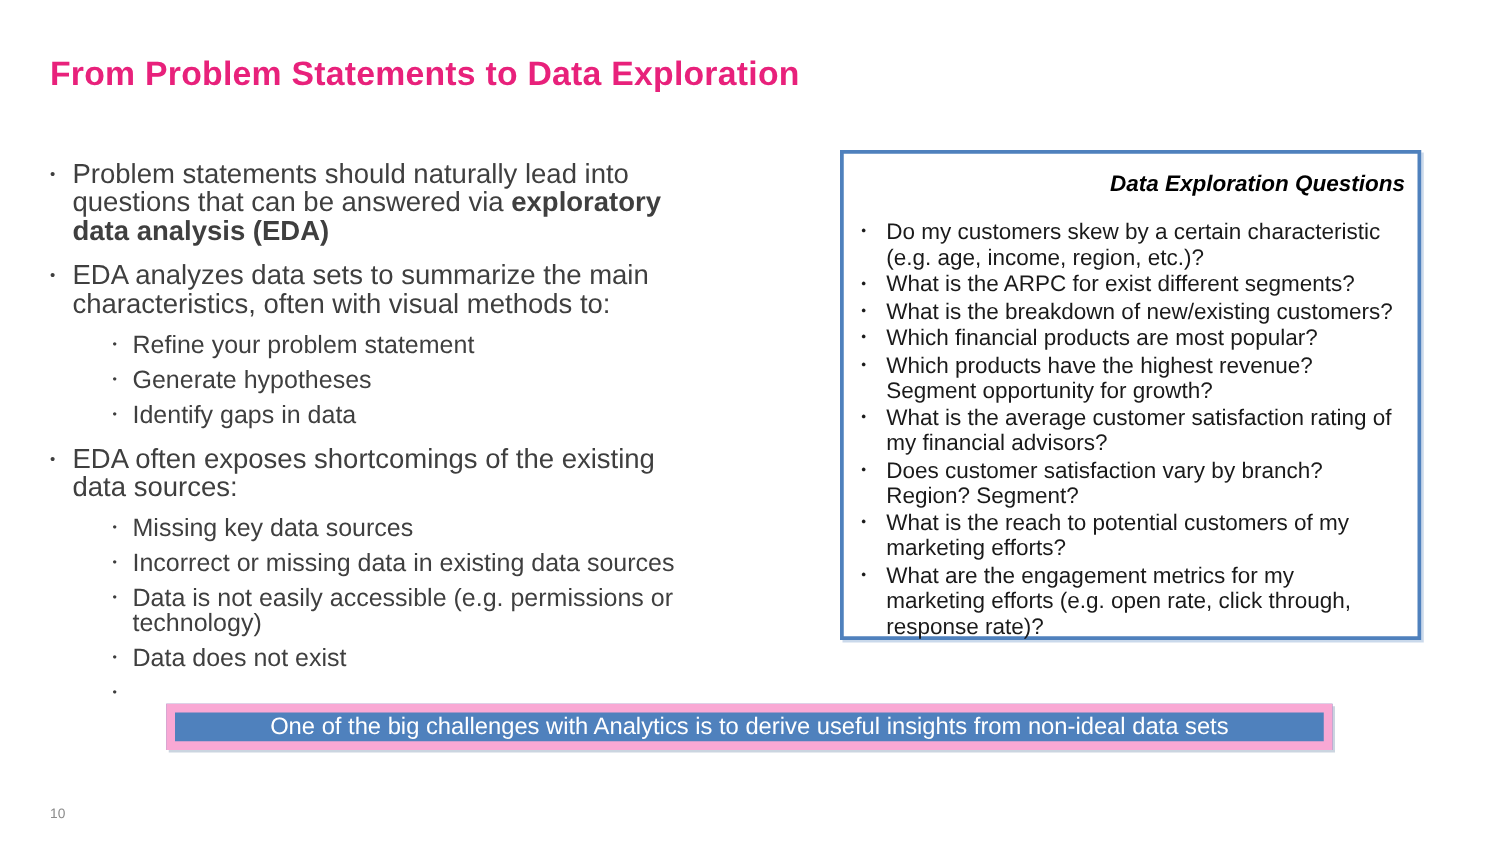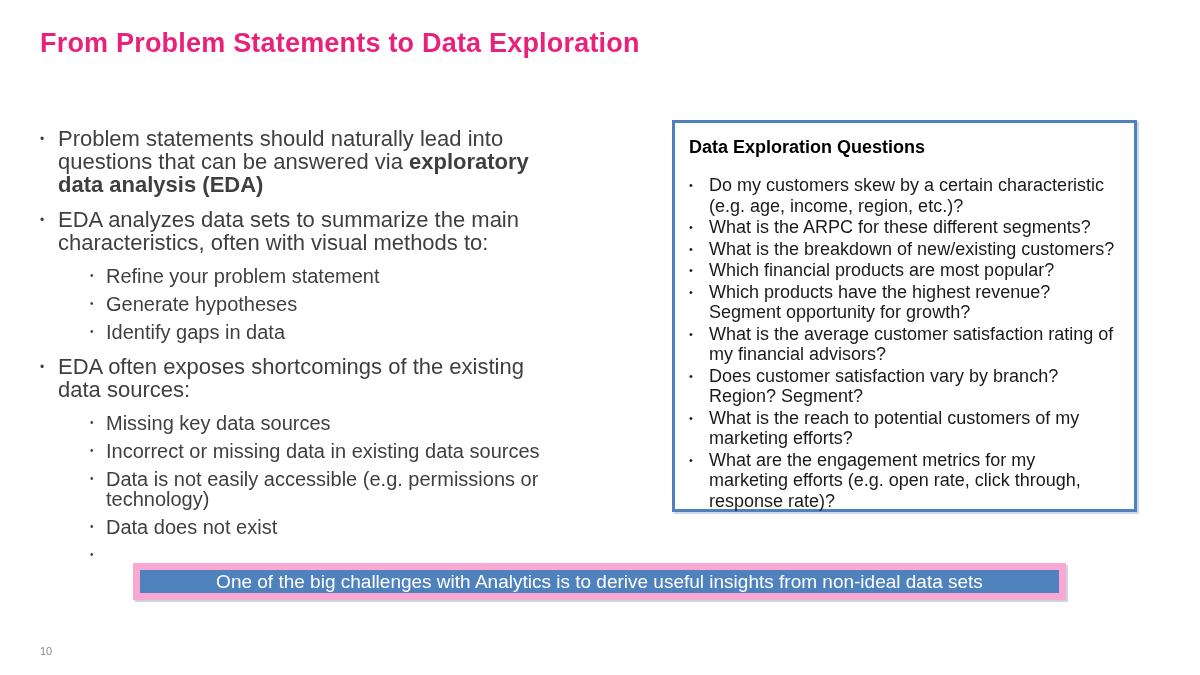--- a/index.html
+++ b/index.html
@@ -8,21 +8,21 @@
   .slide {
     position: relative;
     width: 1200px;
     height: 675px;
     background: #ffffff;
     overflow: hidden;
   }
   .title {
     position: absolute;
     left: 40px;
-    top: 28px;
+    top: 44px;
     font-size: 27px;
     font-weight: bold;
     color: #e8217b;
     letter-spacing: 0.2px;
   }
   
   .left-col {
     position: absolute;
     left: 40px;
     top: 127px;
@@ -62,25 +62,26 @@
     top: 120px;
     width: 465px;
     height: 392px;
     border: 3px solid #4f81bd;
     background: #ffffff;
     box-shadow: 2px 2px 0 rgba(79,129,189,0.30);
     padding: 14px 10px 10px 14px;
     color: #1a1a1a;
   }
   .qbox-title {
-    text-align: left;
+    text-align: right;
     font-size: 18px;
     font-weight: bold;
     color: #000000;
     margin-bottom: 17px;
+    font-style: italic;
   }
   .q-list > li { display: flex; margin-bottom: 1px; }
   .q-list .dot {
     flex: 0 0 20px;
     font-size: 11px;
     padding-top: 4px;
     color: #1a1a1a;
   }
   .q-list .txt {
     font-size: 18px;
@@ -178,21 +179,21 @@
 
   <div class="qbox">
     <div class="qbox-title">Data Exploration Questions</div>
     <ul class="q-list">
       <li>
         <span class="dot">•</span>
         <span class="txt">Do my customers skew by a certain characteristic (e.g. age, income, region, etc.)?</span>
       </li>
       <li>
         <span class="dot">•</span>
-        <span class="txt">What is the ARPC for these different segments?</span>
+        <span class="txt">What is the ARPC for exist different segments?</span>
       </li>
       <li>
         <span class="dot">•</span>
         <span class="txt">What is the breakdown of new/existing customers?</span>
       </li>
       <li>
         <span class="dot">•</span>
         <span class="txt">Which financial products are most popular?</span>
       </li>
       <li>

